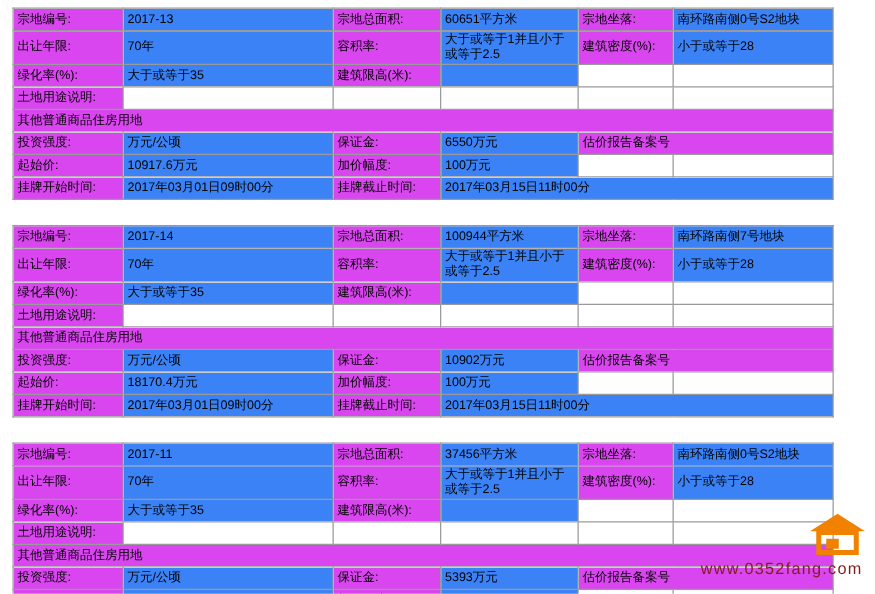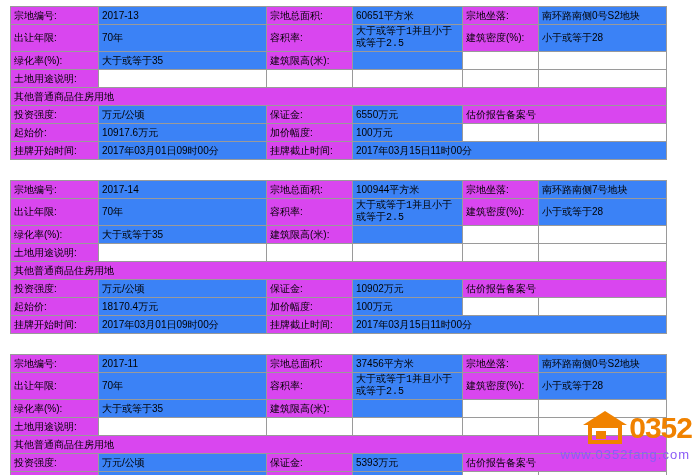--- a/index.html
+++ b/index.html
@@ -46,21 +46,21 @@
     white-space: normal;
   }
   .lbl {
     background: #d946ef;
     color: #000000;
   }
   .val {
     background: #3b82f6;
     color: #000000;
   }
-  .tall { height: 26px; font-family: Liberation Mono, monospace; }
+  .tall { height: 26px; }
   .blank { border: 1px solid #9a9a9a; }
 
   
   .c1 { width: 88px; }
   .c2 { width: 168px; }
   .c3 { width: 86px; }
   .c4 { width: 110px; }
   .c5 { width: 76px; }
   .c6 { width: 128px; }
 
@@ -114,21 +114,21 @@
   .logo-text {
     font-size: 30px;
     font-weight: bold;
     color: #f08200;
     letter-spacing: -1px;
     line-height: 34px;
     font-family: "Liberation Sans", "DejaVu Sans", sans-serif;
   }
   .logo-url {
     font-size: 13px;
-    color: #8b5cf6;
+    color: #7f1d1d;
     letter-spacing: 1px;
     margin-top: 2px;
     text-align: right;
     padding-right: 2px;
   }
 </style>
 </head>
 <body>
 
 <div class="page">
@@ -334,18 +334,17 @@
 
     </tbody>
   </table>
 
   <div class="logo">
     <div class="logo-main">
       <span class="logo-mark">
         <span class="roof"></span>
         <span class="body"></span>
       </span>
-      <span class="logo-text">0352</span>
     </div>
     <div class="logo-url">www.0352fang.com</div>
   </div>
 
 </div>
 
 </body></html>

